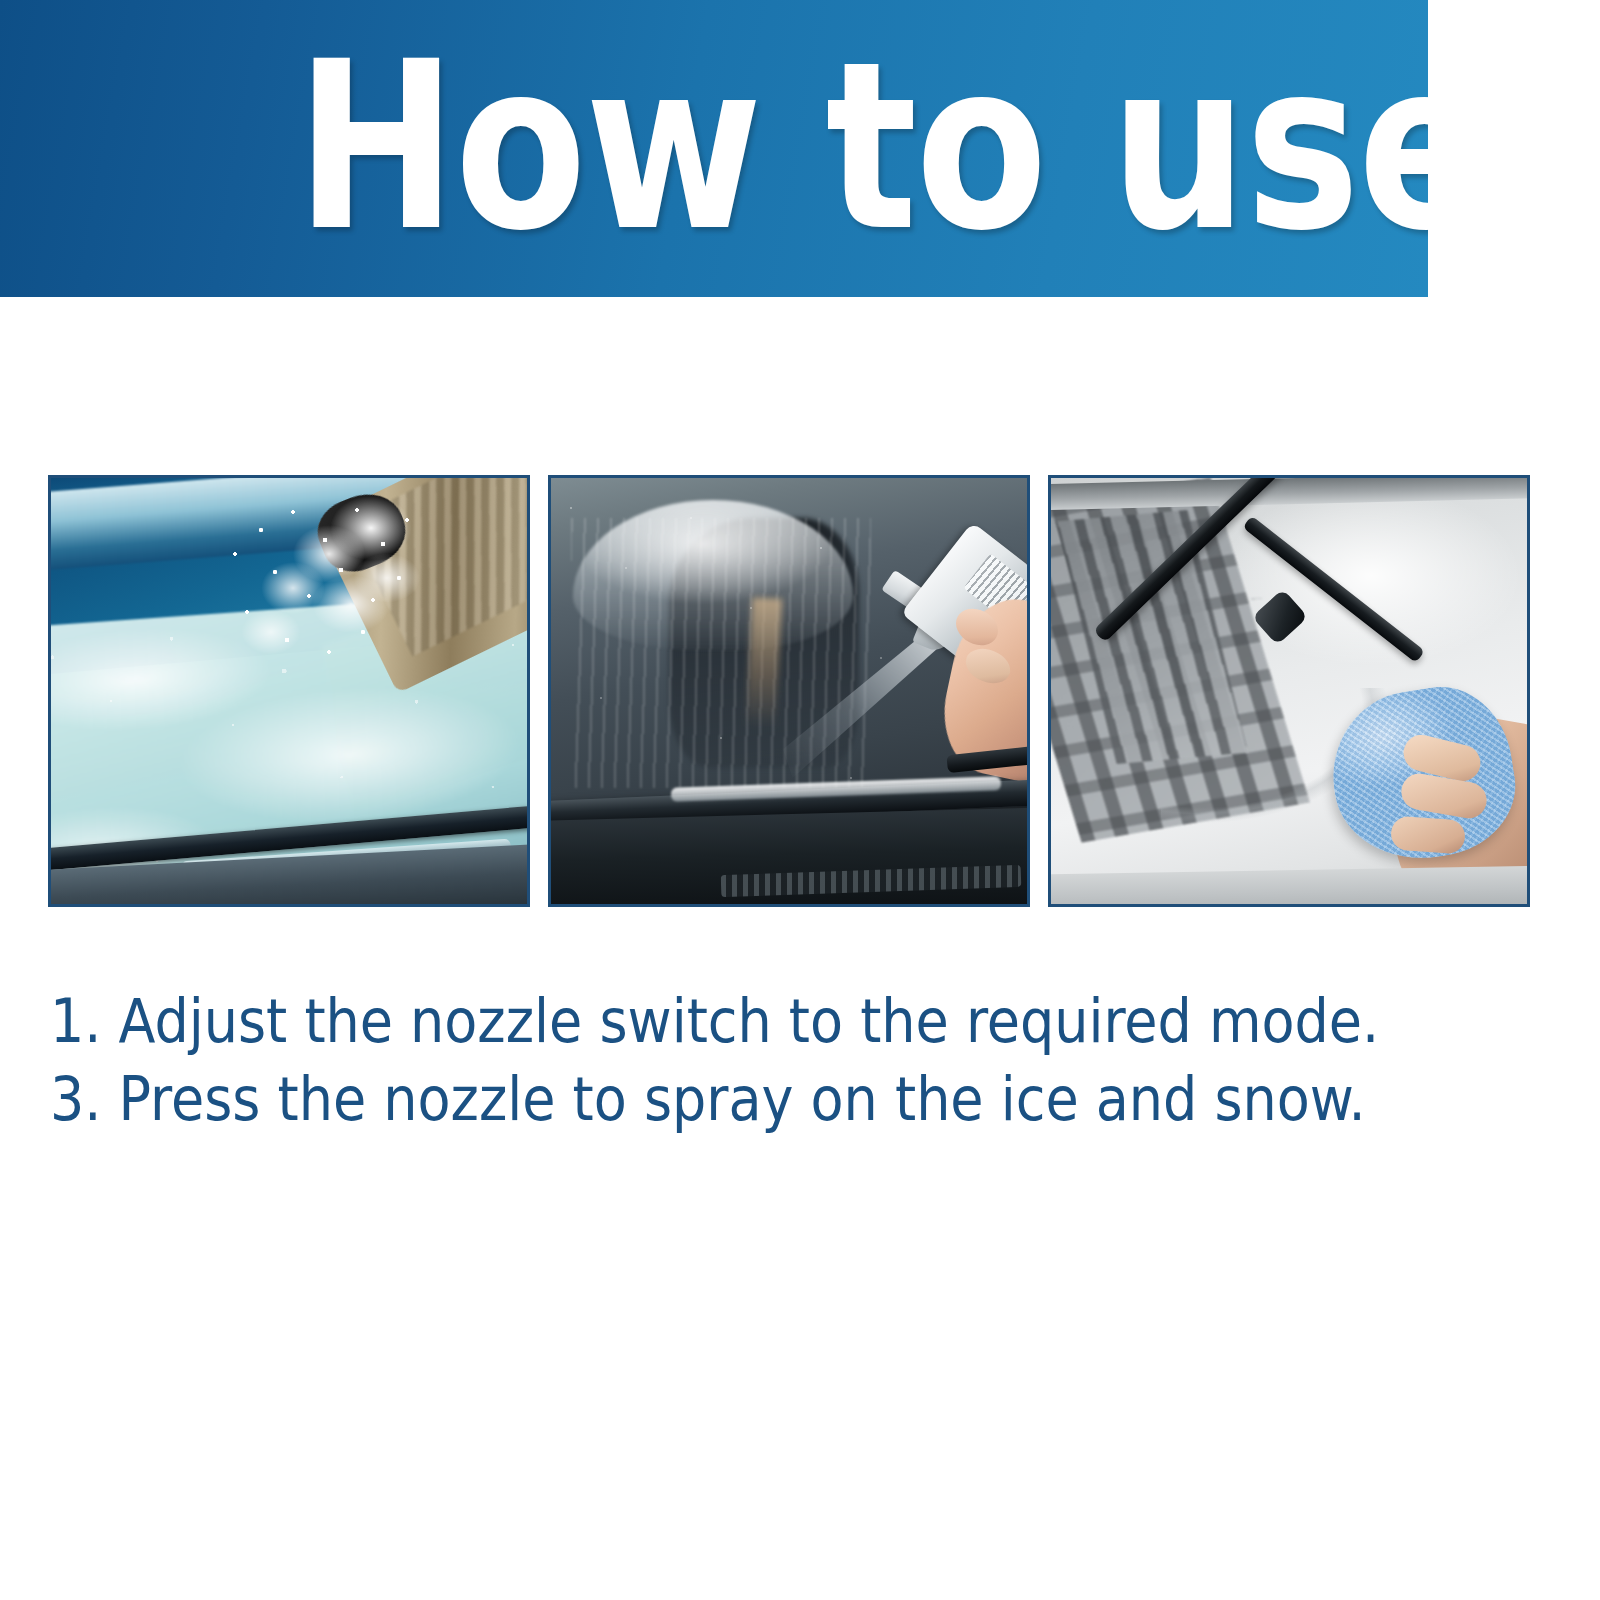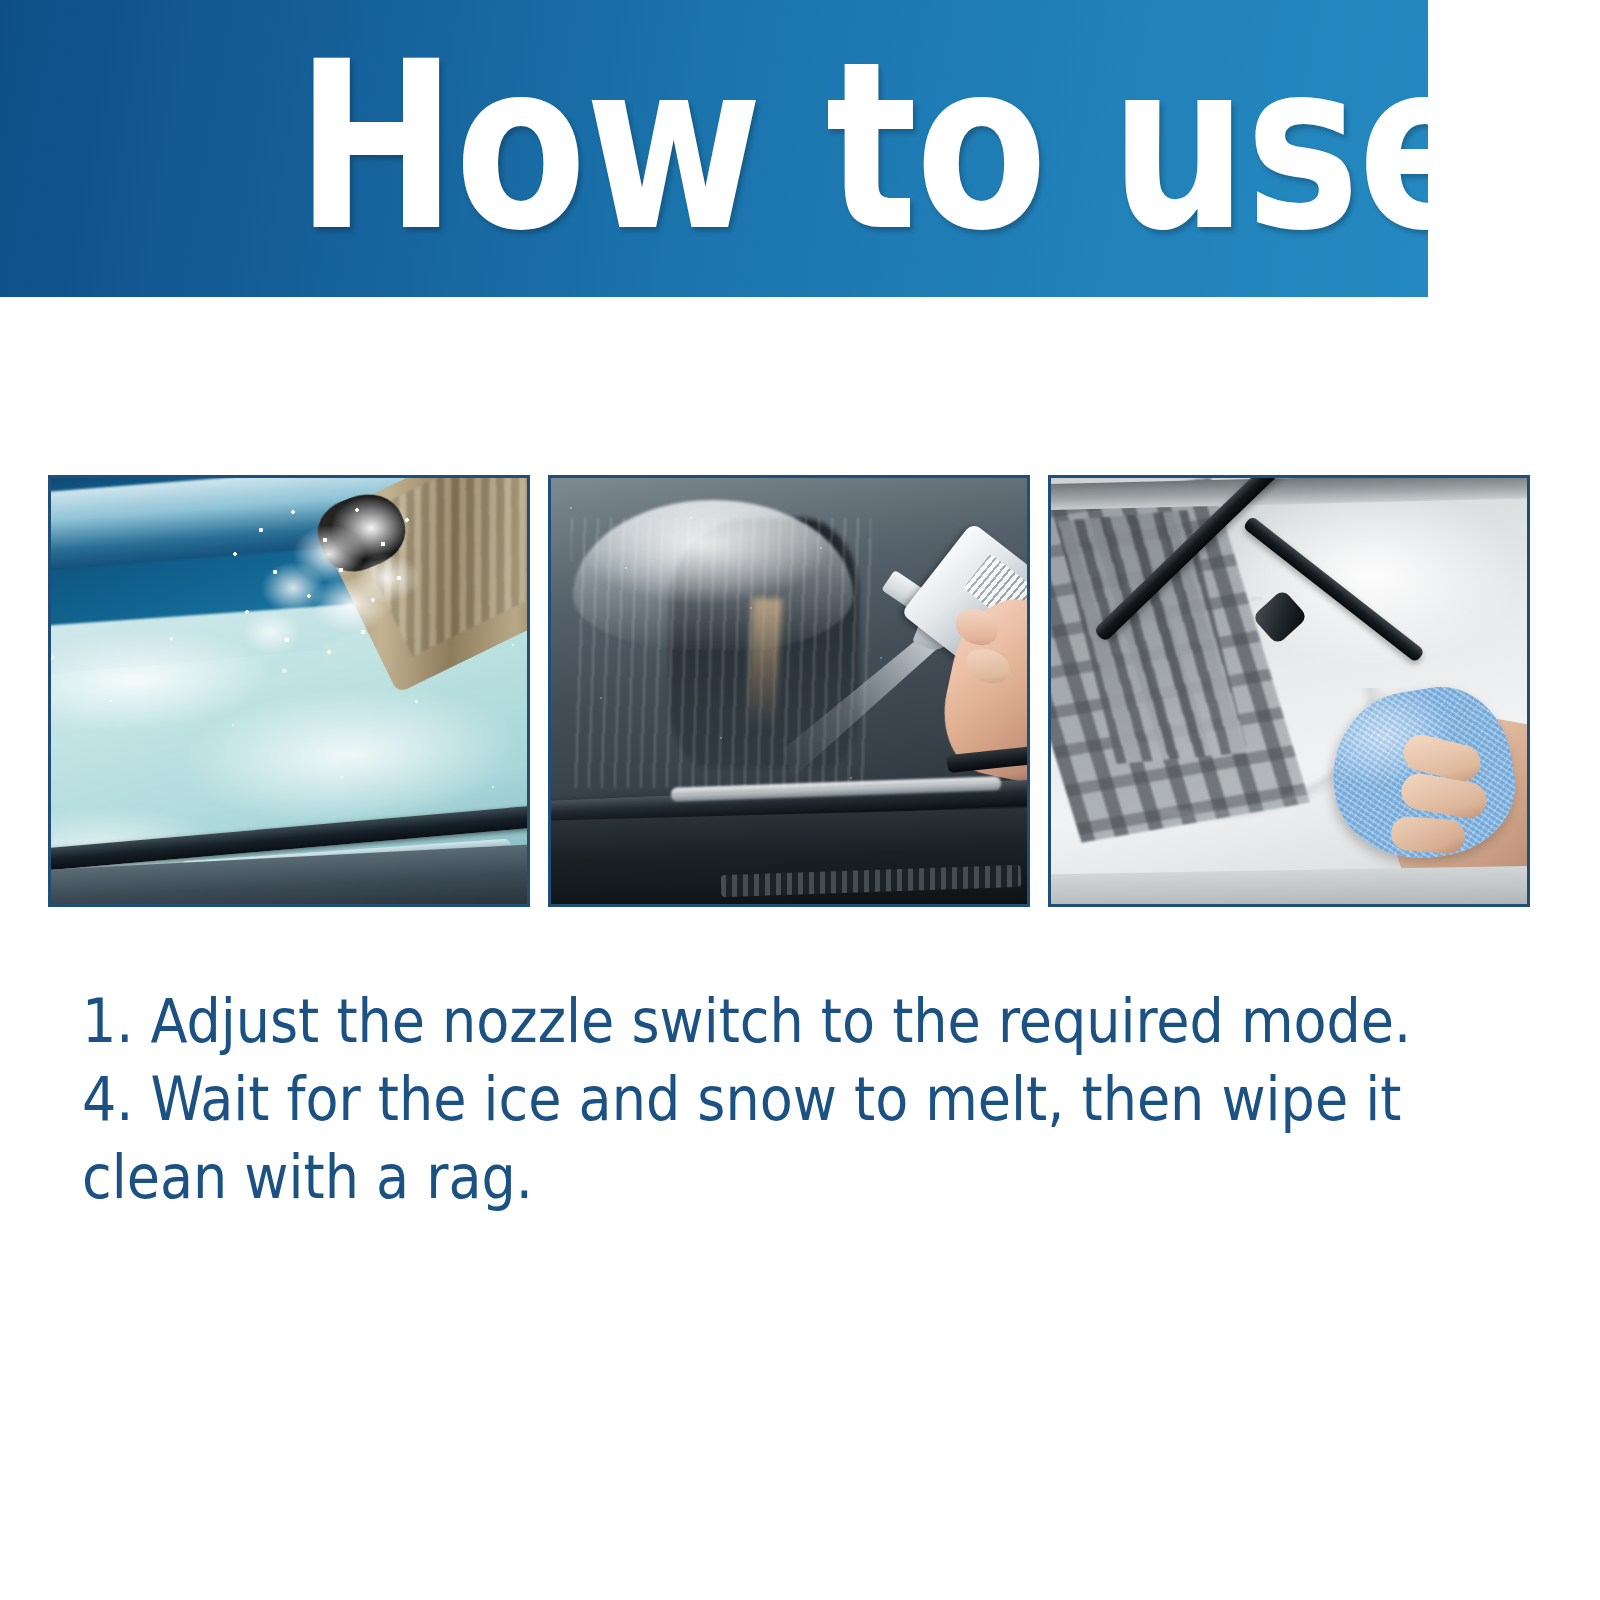--- a/index.html
+++ b/index.html
@@ -419,21 +419,21 @@
   }
   .p3-bottom-hood{
     left:-10px; top:392px; width:510px; height:46px;
     background:linear-gradient(180deg,#d3d6d7 0%,#bfc3c5 50%,#a9aeb0 100%);
     transform:rotate(-1deg);
   }
 
   
   .steps{
     position:absolute;
-    left:82px; top:982px;
+    left:50px; top:982px;
     width:1460px;
   }
   .step-line{
     color:#1B5183;
     font-family:"Liberation Sans Narrow","DejaVu Sans Condensed","Liberation Sans", sans-serif;
     font-size:60px;
     line-height:78px;
     font-weight:400;
     white-space:nowrap;
     letter-spacing:0px;
@@ -504,16 +504,16 @@
       <div class="layer p3-finger-a"></div>
       <div class="layer p3-finger-b"></div>
       <div class="layer p3-thumb"></div>
       <div class="layer p3-bottom-hood"></div>
     </div>
 
   </div>
 
   <div class="steps">
     <div class="step-line">1. Adjust the nozzle switch to the required mode.</div>
-    <div class="step-line wrap">4. Wait for the ice and snow to melt, then wipe it clean with a rag.</div>
+    <div class="step-line">3. Press the nozzle to spray on the ice and snow.</div>
   </div>
 
 </div>
 
 </body></html>

